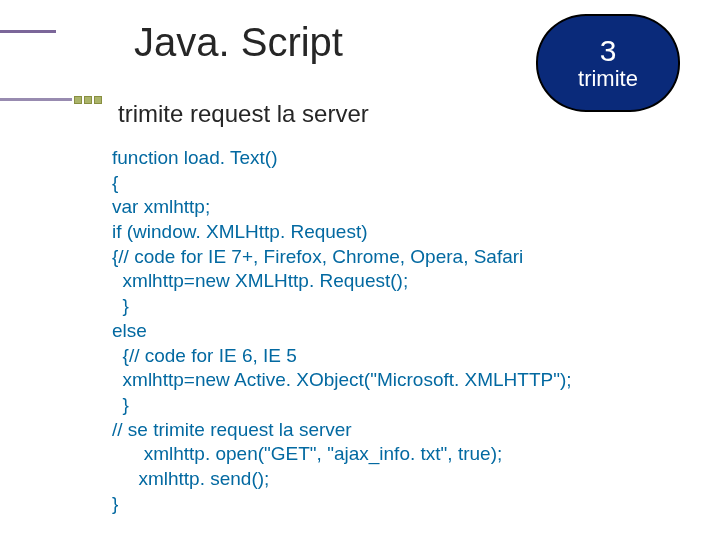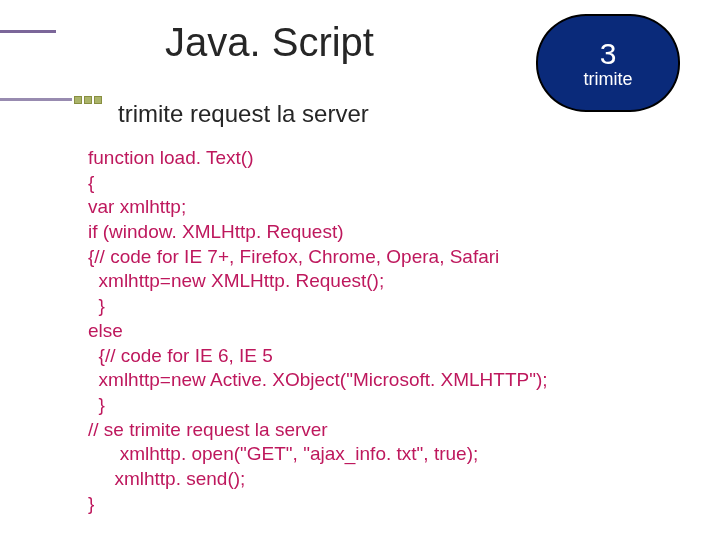--- a/index.html
+++ b/index.html
@@ -27,21 +27,21 @@
     height: 6px;
     background: #aab36a;
     border: 1px solid #888f40;
   }
   .sq1 { left: 74px; }
   .sq2 { left: 84px; }
   .sq3 { left: 94px; }
   .title {
     position: absolute;
     top: 20px;
-    left: 165px;
+    left: 134px;
     font-size: 40px;
     color: #262626;
     font-family: Verdana, Arial, sans-serif;
   }
   .subtitle {
     position: absolute;
     top: 80px;
     left: 118px;
     font-size: 24px;
     color: #262626;
@@ -65,31 +65,31 @@
     align-items: center;
     font-family: Verdana, Arial, sans-serif;
   }
   .callout-num {
     font-family: "Comic Sans MS", cursive, sans-serif;
     font-size: 30px;
     line-height: 1.1;
   }
   .callout-txt {
     font-family: "Comic Sans MS", cursive, sans-serif;
-    font-size: 18px;
+    font-size: 22px;
     line-height: 1.1;
   }
   .code {
     position: absolute;
     top: 146px;
-    left: 88px;
+    left: 112px;
     width: 560px;
     font-size: 19px;
     line-height: 1.3;
-    color: #be185d;
+    color: #0369a1;
     white-space: pre;
     font-family: Verdana, Arial, sans-serif;
   }
 </style>
 </head>
 <body>
 
 <div class="deco-line purple1"></div>
 <div class="deco-line purple2"></div>
 <div class="deco-sq sq1"></div>

